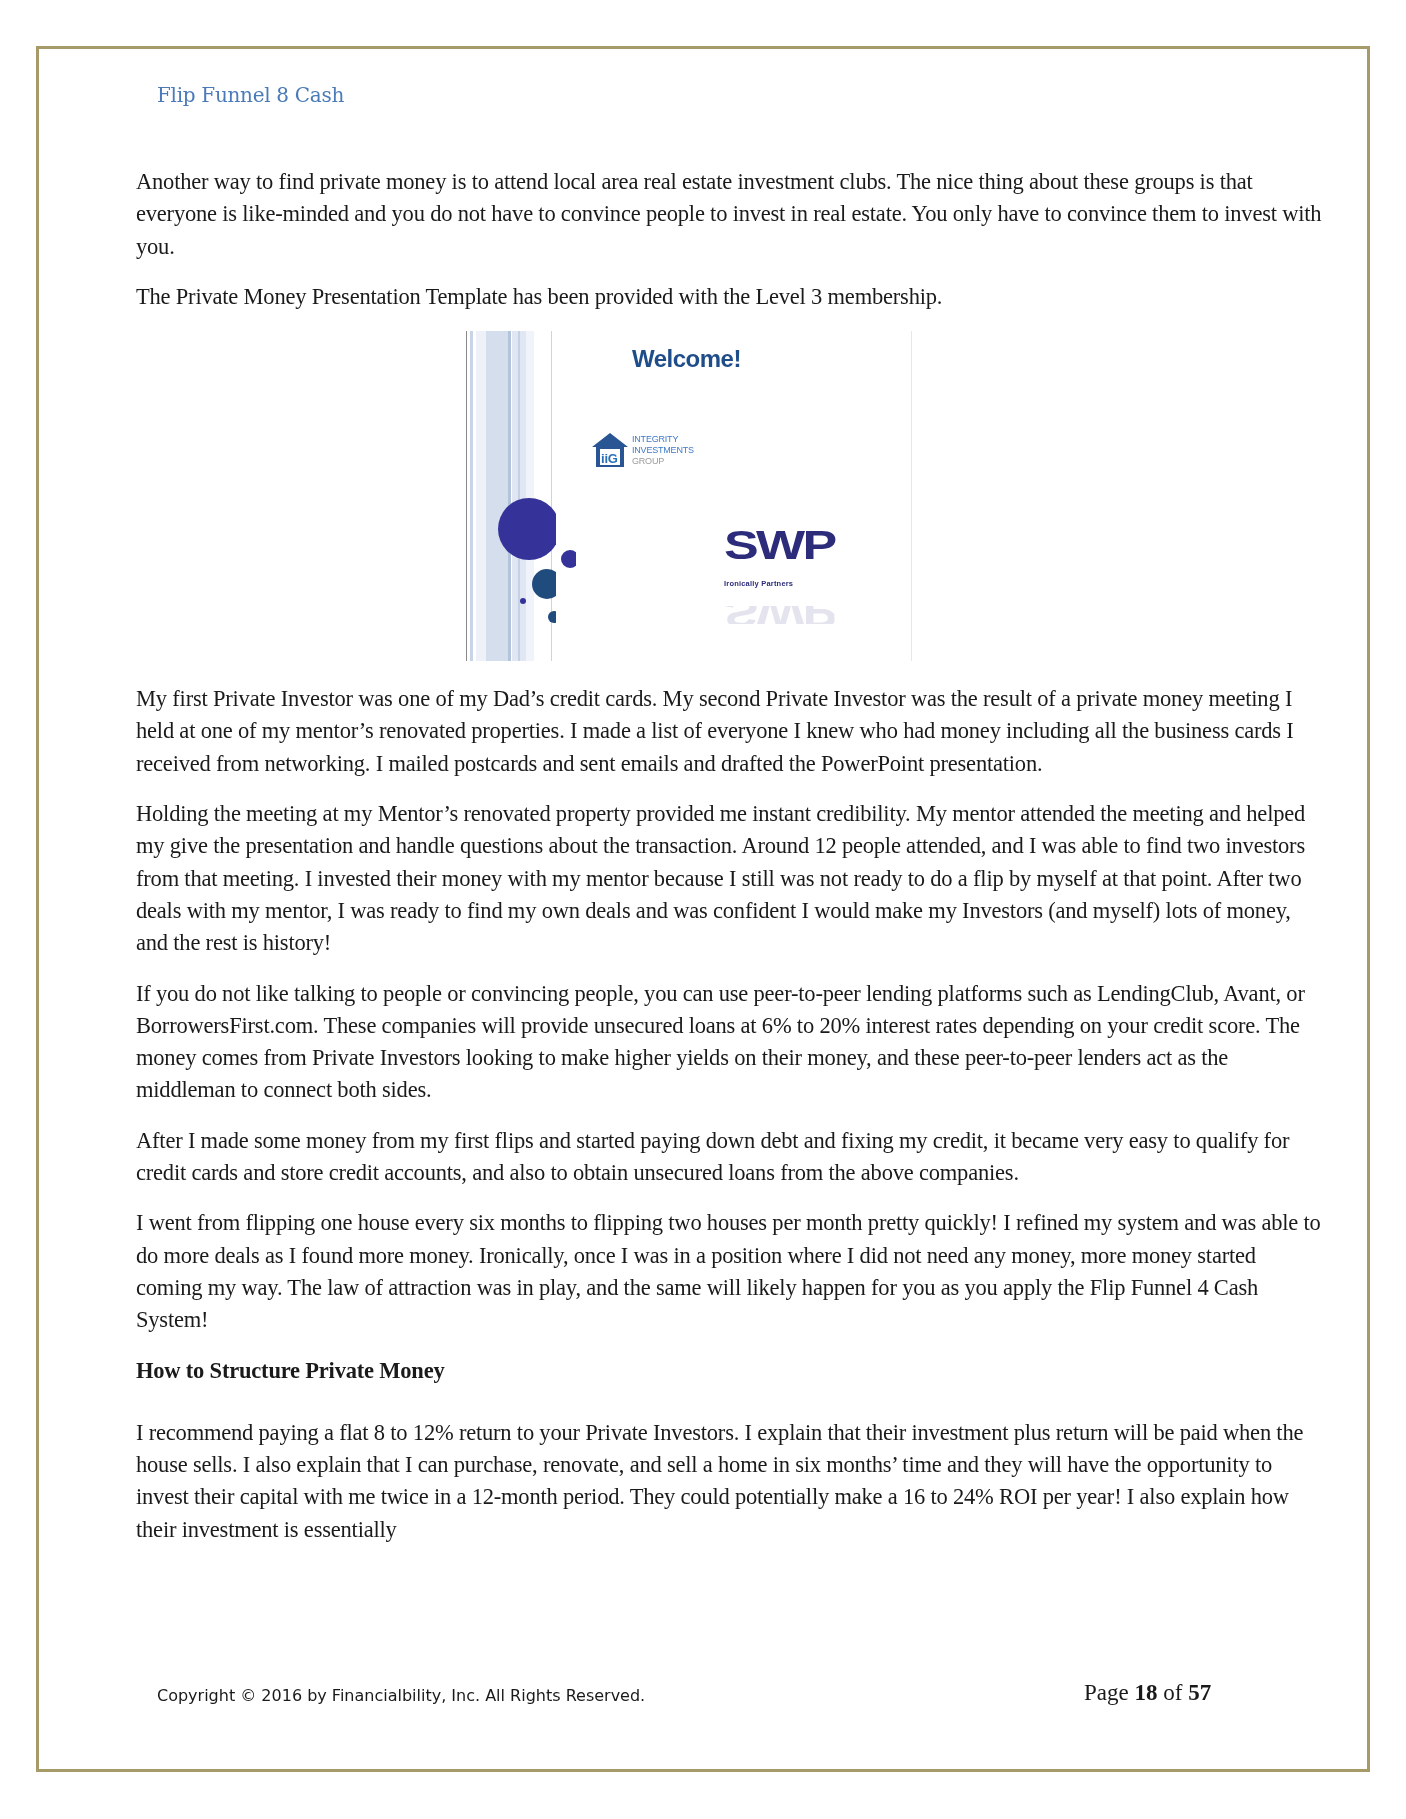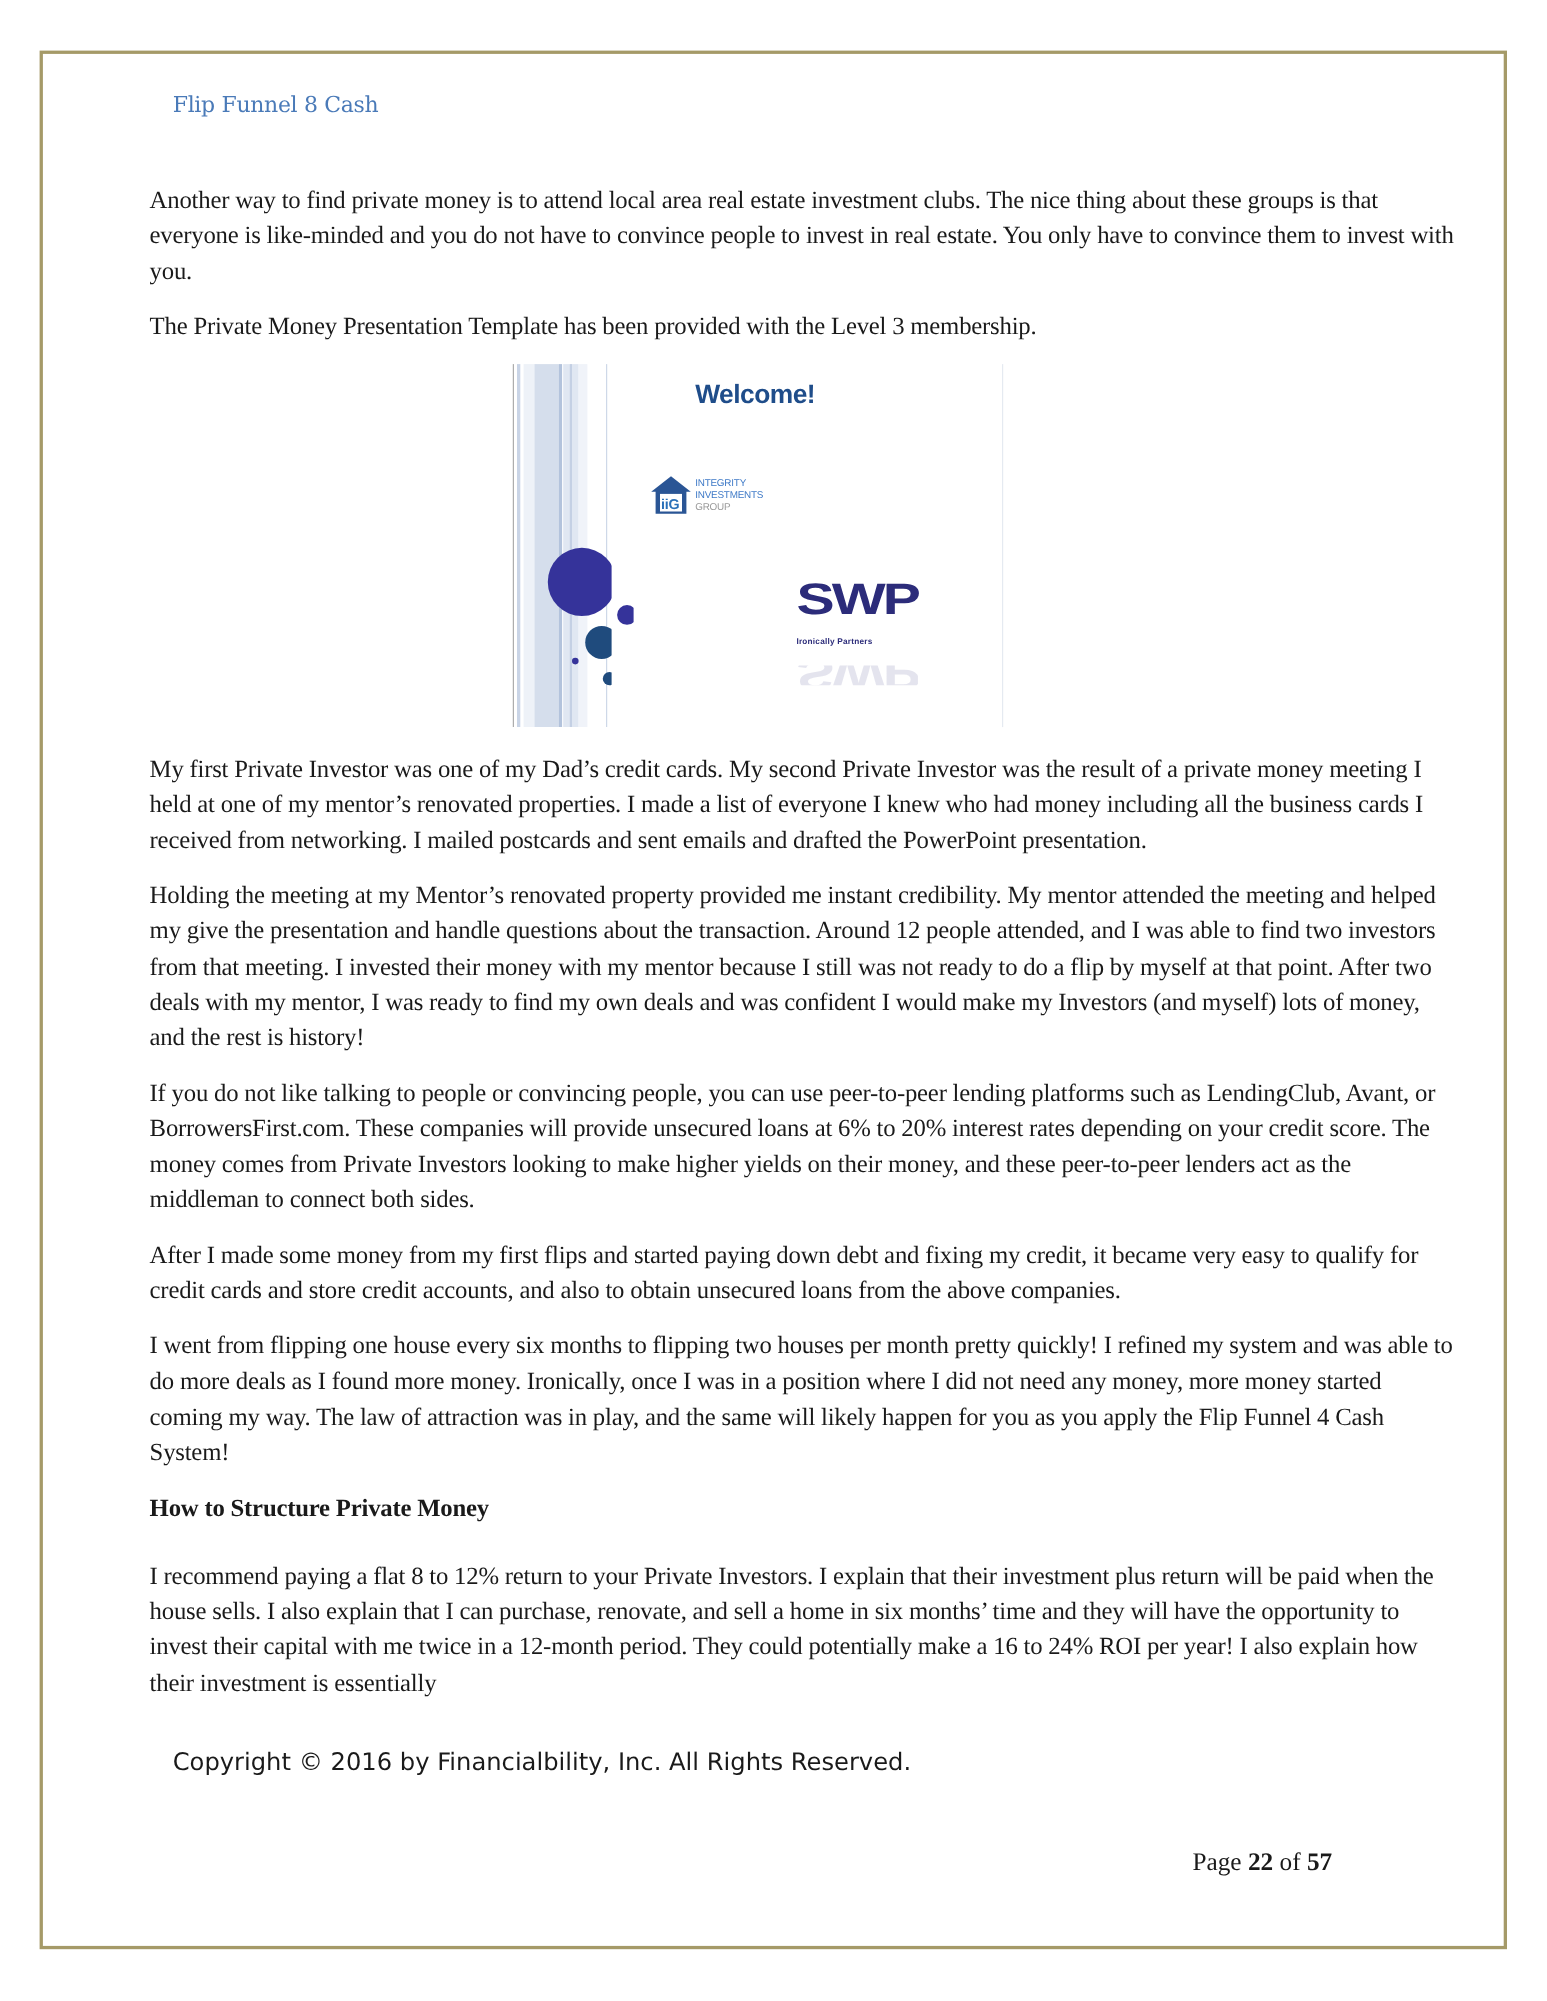--- a/index.html
+++ b/index.html
@@ -47,22 +47,22 @@
     color: #2c2c7a; letter-spacing: 0.2px; white-space: nowrap;
   }
   .slide .swp-reflect {
     font-family: "Liberation Sans", sans-serif; font-weight: bold; font-size: 40px;
     color: #2c2c7a; opacity: 0.12; line-height: 22px; height: 18px; overflow: hidden;
     transform: scaleX(1.3) scaleY(-1); transform-origin: left; display: inline-block;
     letter-spacing: -2px;
   }
   .slide .rline { position: absolute; left: 445px; top: 0; width: 1px; height: 330px; background: #e3e8f0; }
   .footer-left {
-    position: absolute; left: 157px; top: 1590px;
-    font-family: "DejaVu Sans", sans-serif; font-size: 22px; color: #1a1a1a;
+    position: absolute; left: 157px; top: 1686px;
+    font-family: "DejaVu Sans", sans-serif; font-size: 16px; color: #1a1a1a;
   }
   .footer-right {
     position: absolute; left: 1084px; top: 1680px;
     font-family: "Liberation Serif", serif; font-size: 23px; color: #1a1a1a;
   }
   .footer-right b { font-weight: bold; }
 </style>
 </head>
 <body>
 
@@ -120,16 +120,16 @@
   <p>If you do not like talking to people or convincing people, you can use peer-to-peer lending platforms such as LendingClub, Avant, or BorrowersFirst.com. These companies will provide unsecured loans at 6% to 20% interest rates depending on your credit score. The money comes from Private Investors looking to make higher yields on their money, and these peer-to-peer lenders act as the middleman to connect both sides.</p>
   <p>After I made some money from my first flips and started paying down debt and fixing my credit, it became very easy to qualify for credit cards and store credit accounts, and also to obtain unsecured loans from the above companies.</p>
   <p>I went from flipping one house every six months to flipping two houses per month pretty quickly! I refined my system and was able to do more deals as I found more money. Ironically, once I was in a position where I did not need any money, more money started coming my way. The law of attraction was in play, and the same will likely happen for you as you apply the Flip Funnel 4 Cash System!</p>
   <p class="heading">How to Structure Private Money</p>
   <p>I recommend paying a flat 8 to 12% return to your Private Investors. I explain that their investment plus return will be paid when the house sells. I also explain that I can purchase, renovate, and sell a home in six months’ time and they will have the opportunity to invest their capital with me twice in a 12-month period. They could potentially make a 16 to 24% ROI per year! I also explain how their investment is essentially</p>
 </div>
 
 <div class="footer-left">Copyright © 2016 by Financialbility, Inc. All Rights Reserved.</div>
 <div class="footer-right">
   <span>Page</span>
-  <b>22</b>
+  <b>18</b>
   <span>of</span>
   <b>57</b>
 </div>
 
 </body></html>

